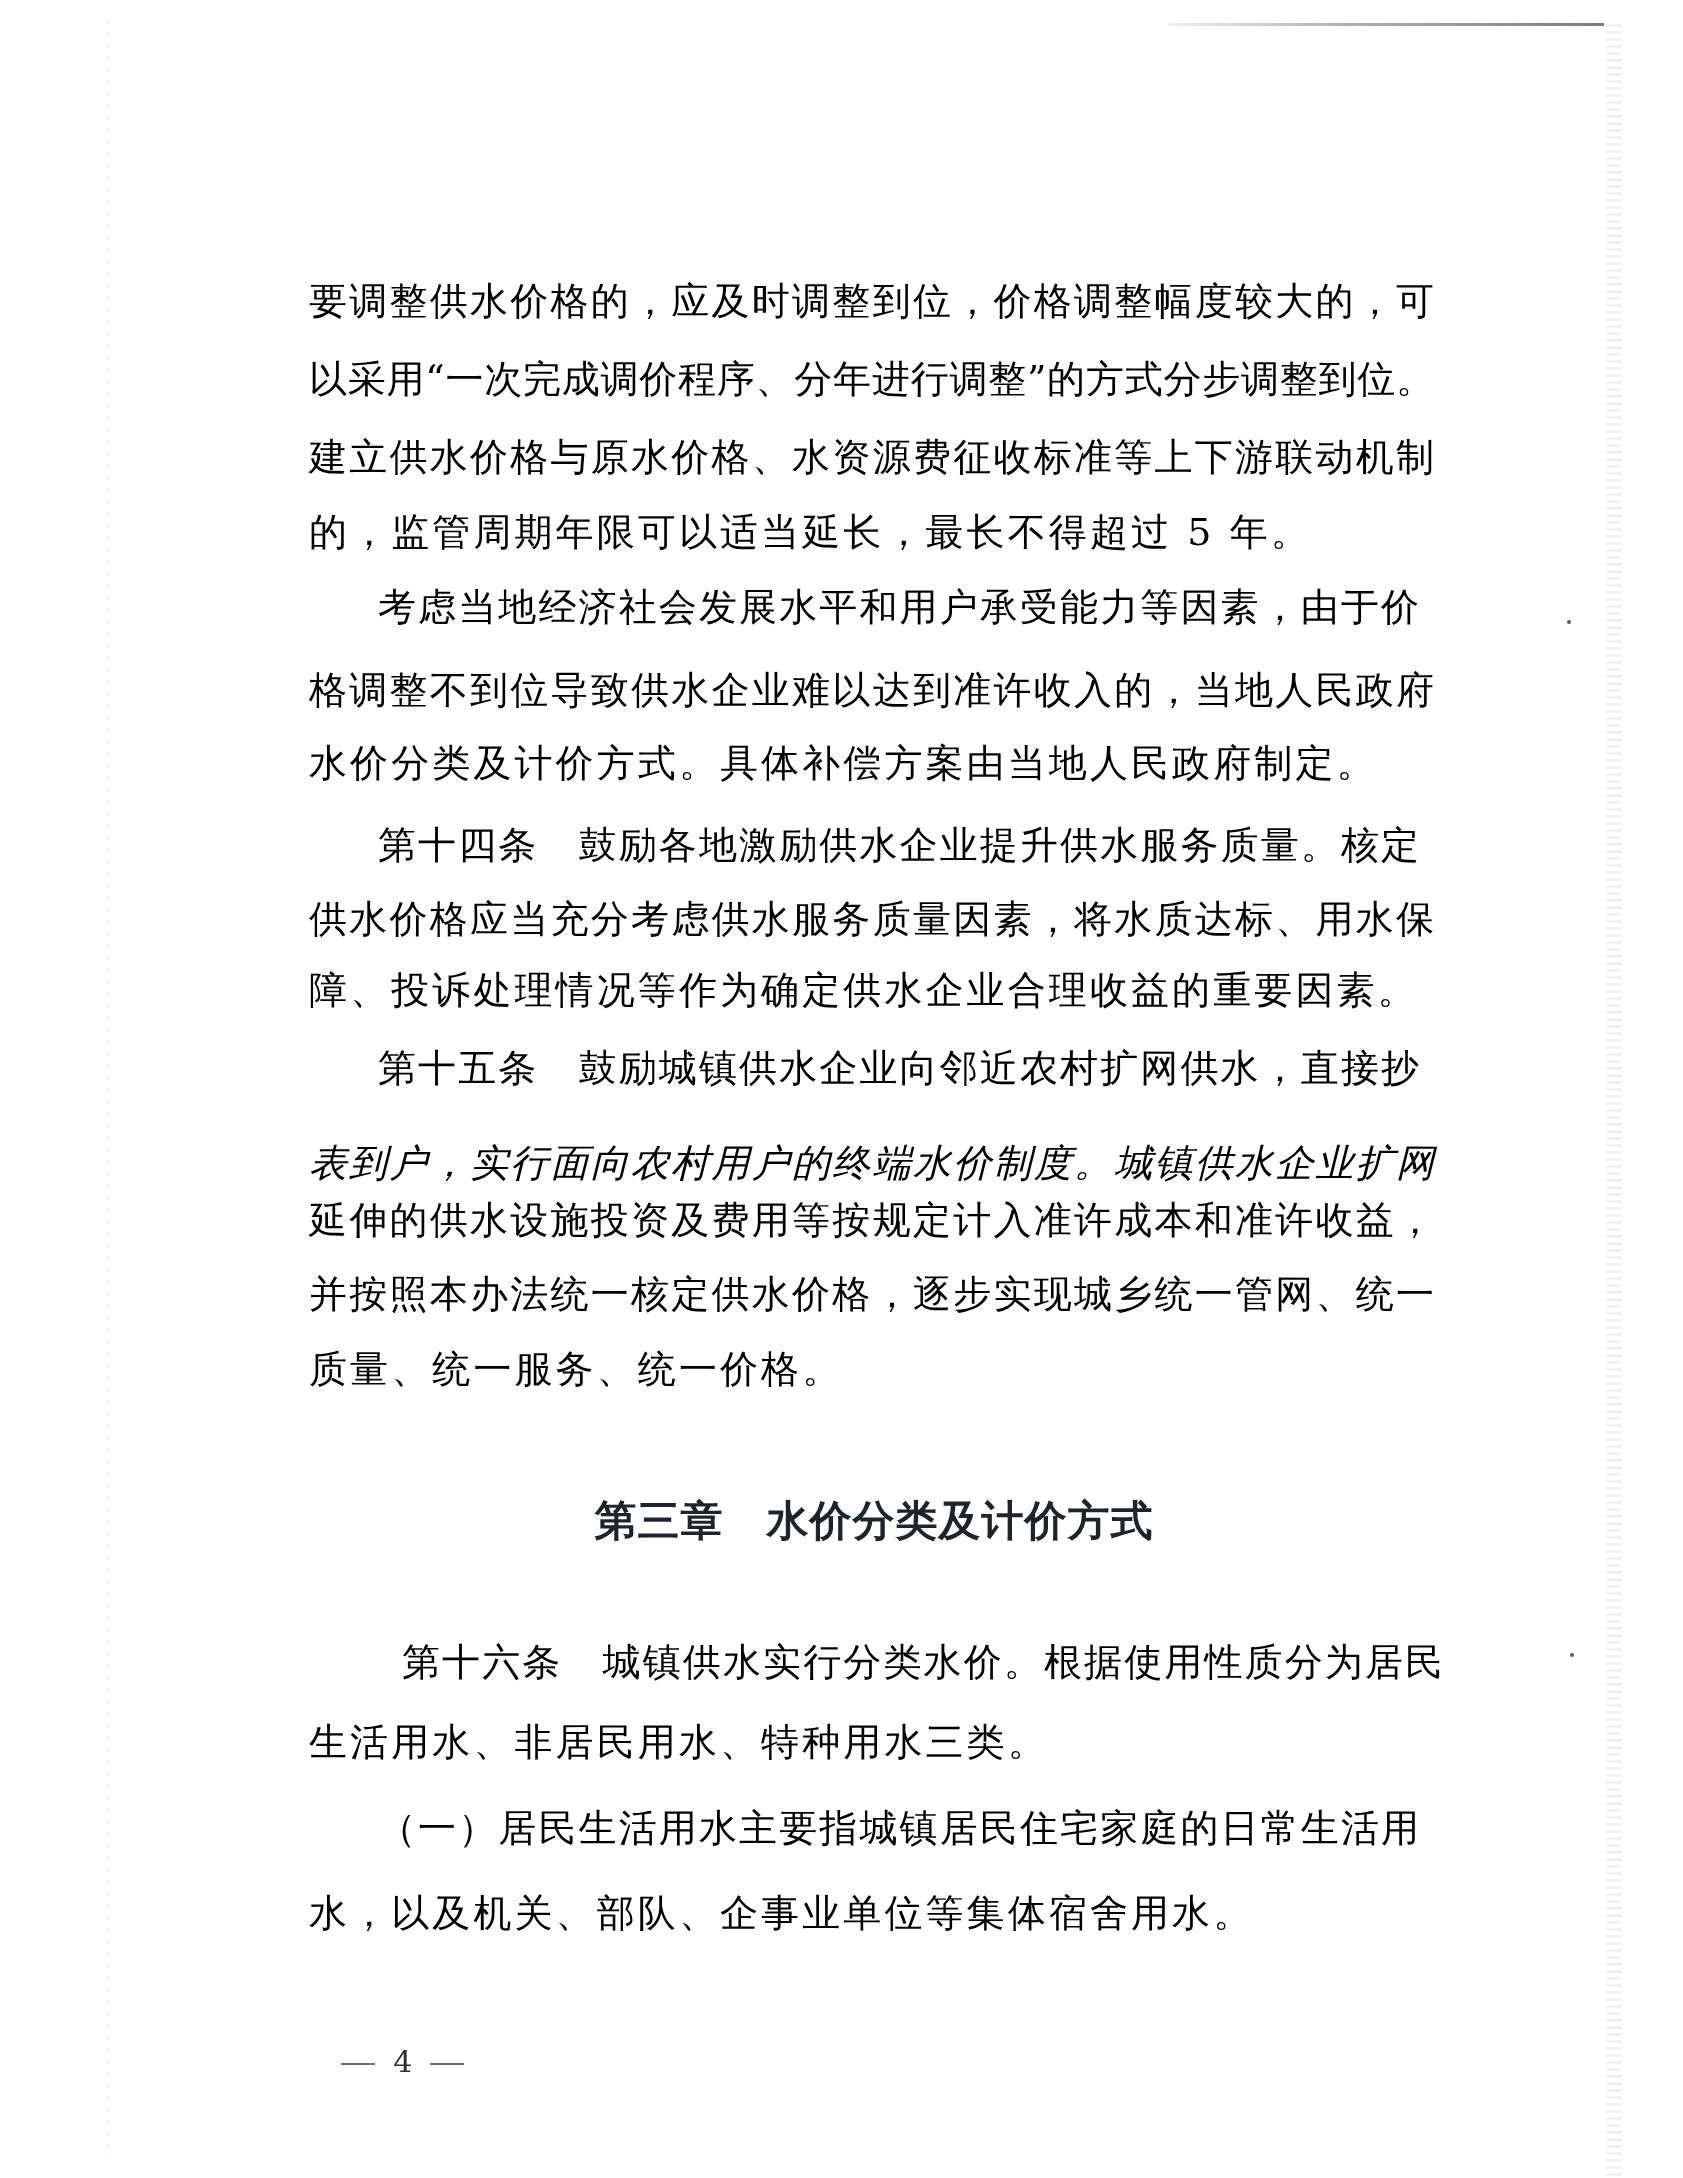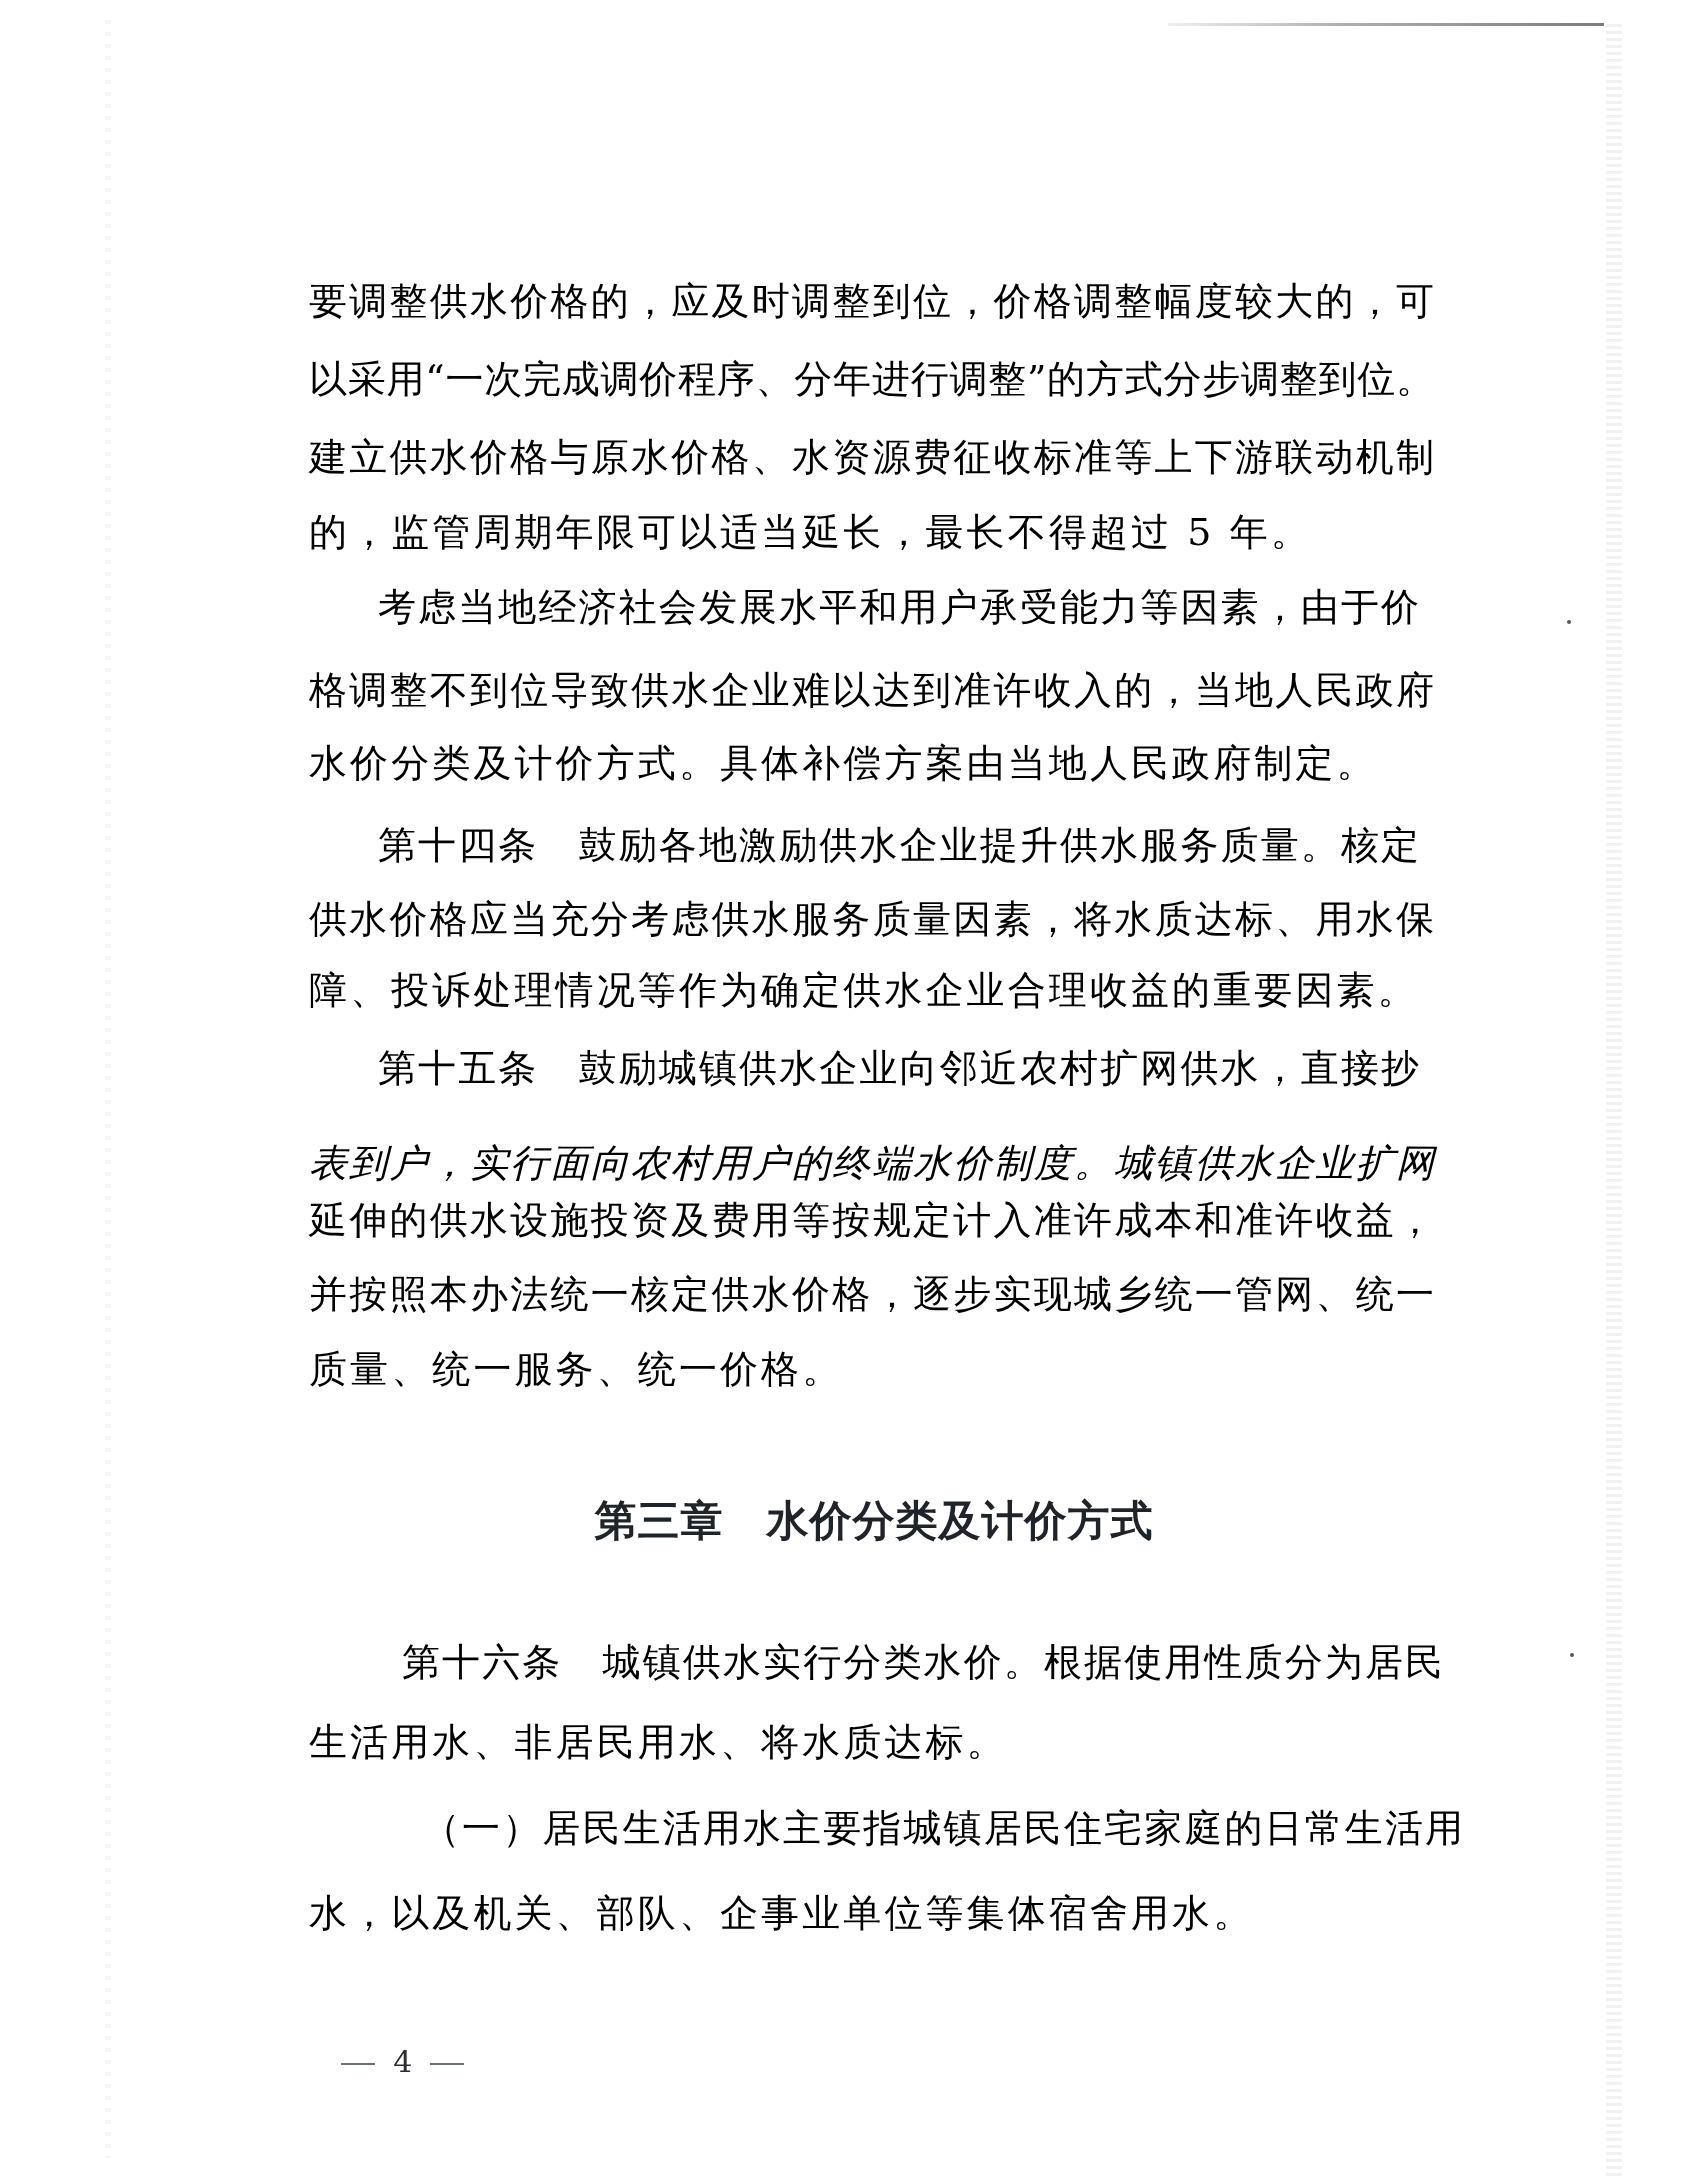--- a/index.html
+++ b/index.html
@@ -143,25 +143,25 @@
     <div class="line" style="top:1141px;font-style:italic;">表到户，实行面向农村用户的终端水价制度。城镇供水企业扩网</div>
     <div class="line" style="top:1198px;">延伸的供水设施投资及费用等按规定计入准许成本和准许收益，</div>
     <div class="line" style="top:1272px;">并按照本办法统一核定供水价格，逐步实现城乡统一管网、统一</div>
     <div class="line last" style="top:1347px;">质量、统一服务、统一价格。</div>
   </div>
 
   <div class="chapter-heading">第三章　水价分类及计价方式</div>
 
   <div>
     <div class="line indent" style="top:1640px;margin-left:24px;">第十六条　城镇供水实行分类水价。根据使用性质分为居民</div>
-    <div class="line last" style="top:1720px;">生活用水、非居民用水、将水质达标。</div>
+    <div class="line last" style="top:1720px;">生活用水、非居民用水、特种用水三类。</div>
   </div>
 
   <div>
-    <div class="line indent" style="top:1806px;margin-left:44px;">（一）居民生活用水主要指城镇居民住宅家庭的日常生活用</div>
+    <div class="line indent" style="top:1806px;">（一）居民生活用水主要指城镇居民住宅家庭的日常生活用</div>
     <div class="line last" style="top:1891px;">水，以及机关、部队、企事业单位等集体宿舍用水。</div>
   </div>
 
   <div class="page-number">
     <span class="dash"></span><span class="num">4</span><span class="dash"></span>
   </div>
 
 </div>
 
 

